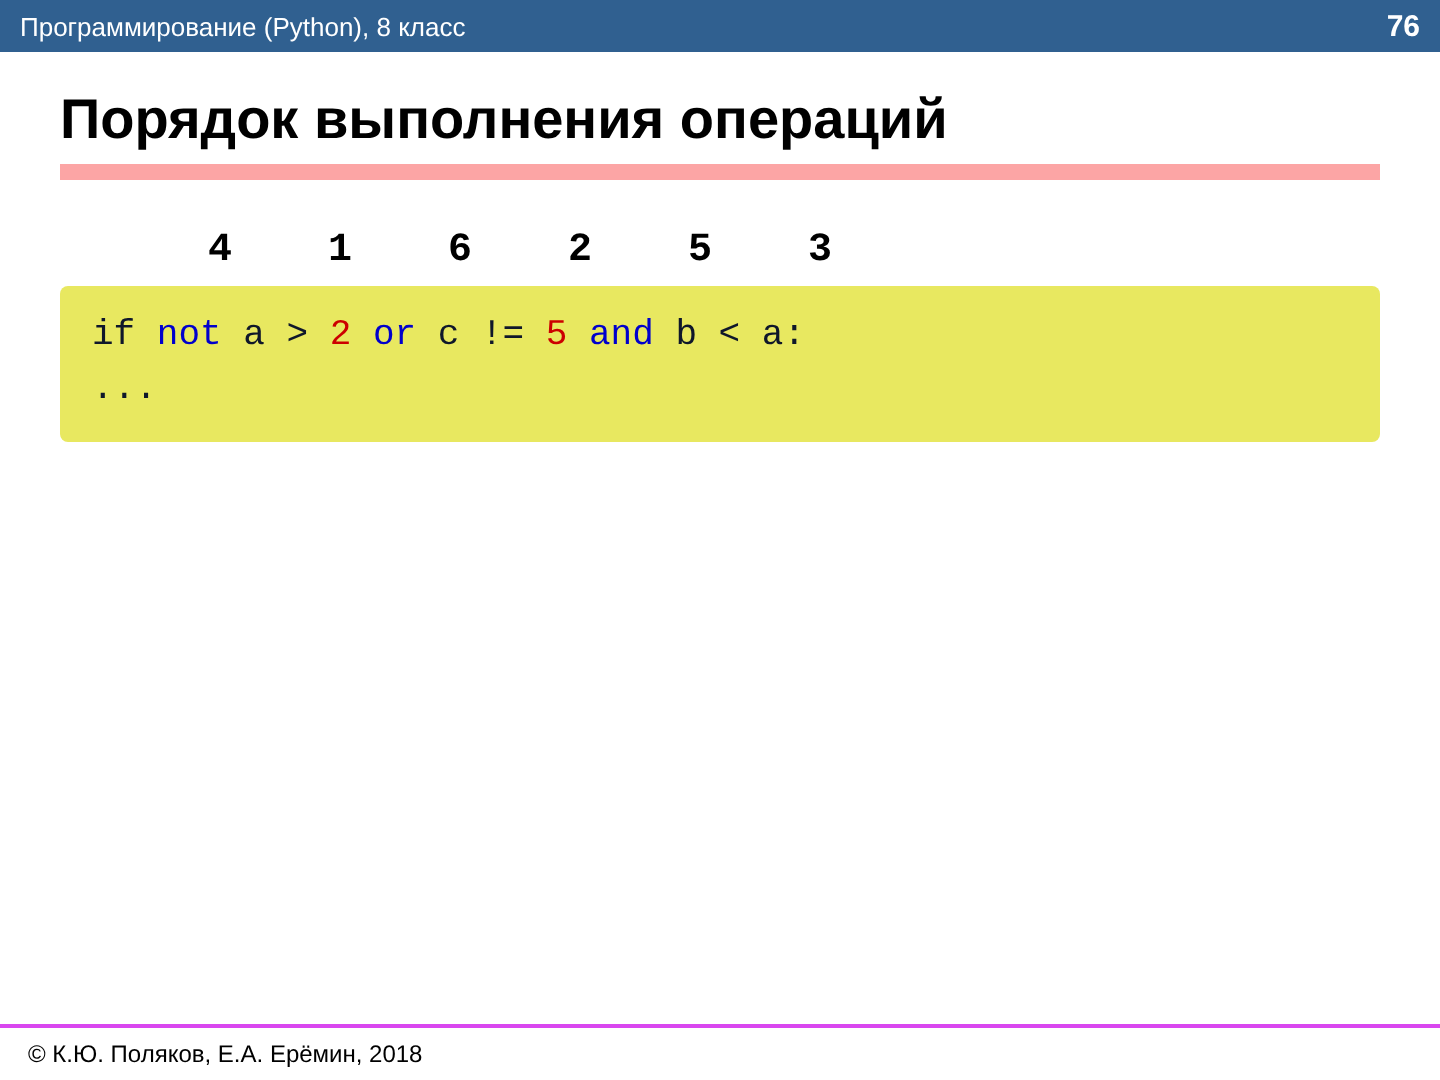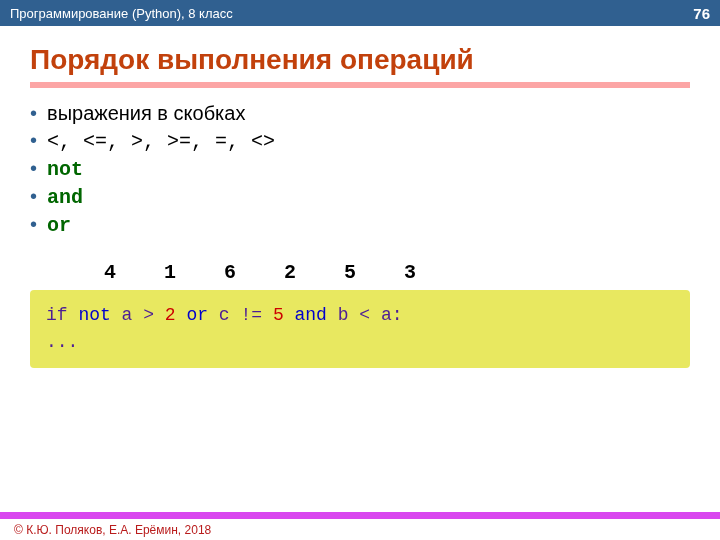--- a/index.html
+++ b/index.html
@@ -45,22 +45,22 @@
     .slide-content {
       flex: 1;
       padding: 18px 30px 10px 30px;
       display: flex;
       flex-direction: column;
     }
 
     .slide-title {
       font-size: 28px;
       font-weight: bold;
-      color: #c2410c;
-      border-bottom: 6px solid #fca5a5;
+      color: #000000;
+      border-bottom: 8px solid #fca5a5;
       padding-bottom: 6px;
       margin-bottom: 14px;
     }
 
     .bullet-list {
       list-style: none;
       margin-bottom: 10px;
     }
 
     .bullet-list li {
@@ -114,74 +114,57 @@
       font-family: 'Courier New', Courier, monospace;
       font-size: 18px;
       line-height: 1.5;
     }
 
     .code-line {
       display: block;
     }
 
     .code-black {
-      color: #4c1d95;
+      color: #0f172a;
     }
 
     .code-blue {
       color: #0000cc;
     }
 
     .code-red {
       color: #cc0000;
     }
 
     .footer {
       background: #ffffff;
-      border-top: 7px solid #d946ef;
+      border-top: 2px solid #d946ef;
       padding: 5px 14px;
       display: flex;
       justify-content: space-between;
       align-items: center;
       font-size: 12px;
-      color: #b91c1c;
+      color: #000000;
       height: 28px;
     }
   </style>
 </head>
 <body>
 
 <div class="page-container">
 
   <div class="top-bar">
     <span>Программирование (Python), 8 класс</span>
     <span class="slide-number">76</span>
   </div>
 
   <div class="slide-content">
 
     <div class="slide-title">Порядок выполнения операций</div>
 
-    <ul class="bullet-list">
-      <li>
-        <span>выражения в скобках</span>
-      </li>
-      <li>
-        <span class="bullet-operators">&lt;,  &lt;=,  &gt;,  &gt;=,  =,  &lt;&gt;</span>
-      </li>
-      <li>
-        <span class="bullet-keyword">not</span>
-      </li>
-      <li>
-        <span class="bullet-keyword">and</span>
-      </li>
-      <li>
-        <span class="bullet-keyword">or</span>
-      </li>
-    </ul>
 
     <div class="numbers-row">
       <span class="num-cell">4</span>
       <span class="num-cell">1</span>
       <span class="num-cell">6</span>
       <span class="num-cell">2</span>
       <span class="num-cell">5</span>
       <span class="num-cell">3</span>
     </div>
 

